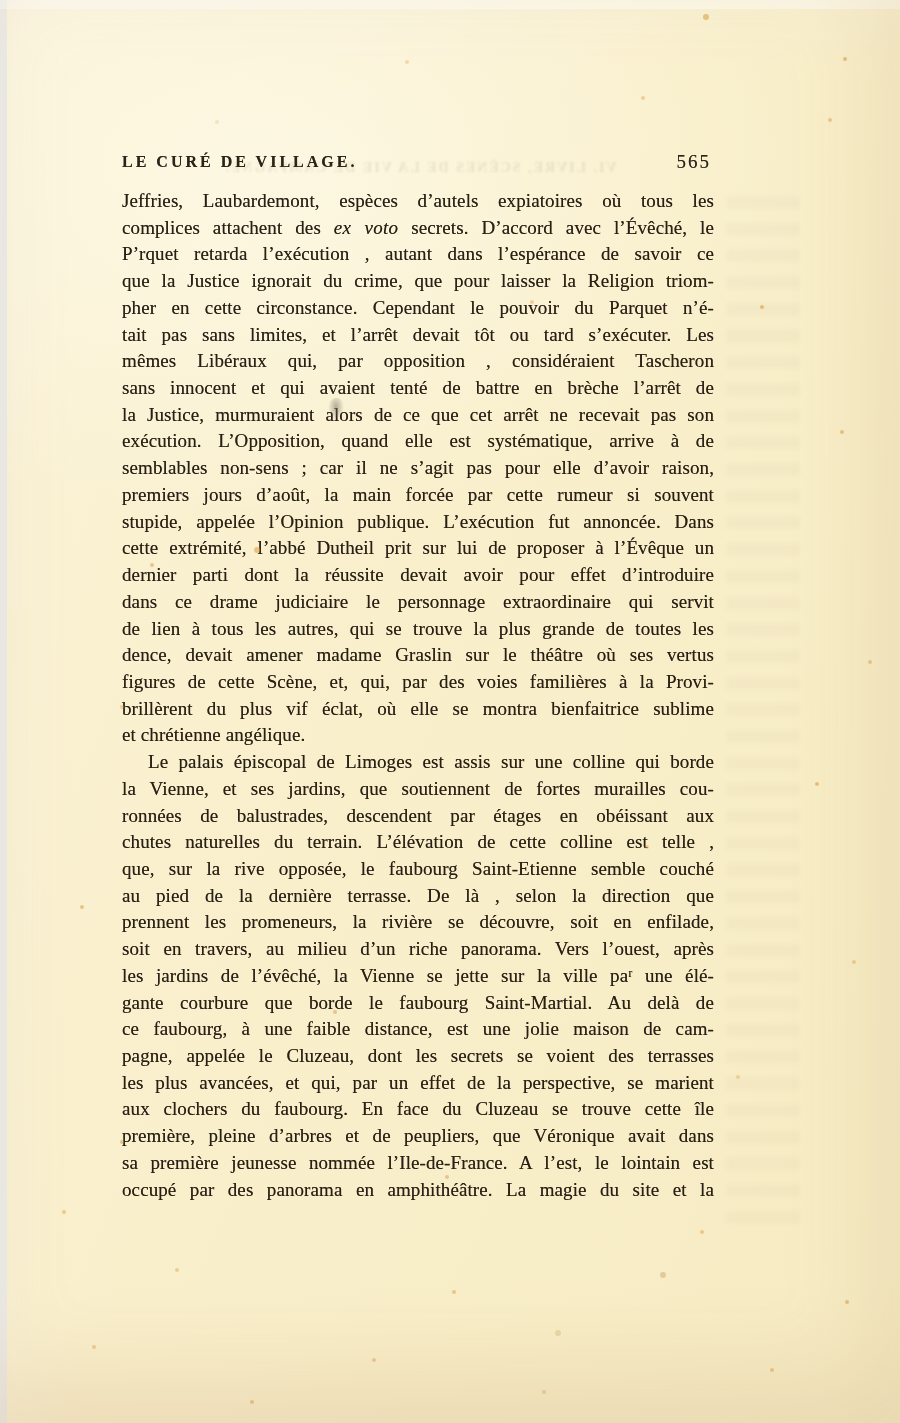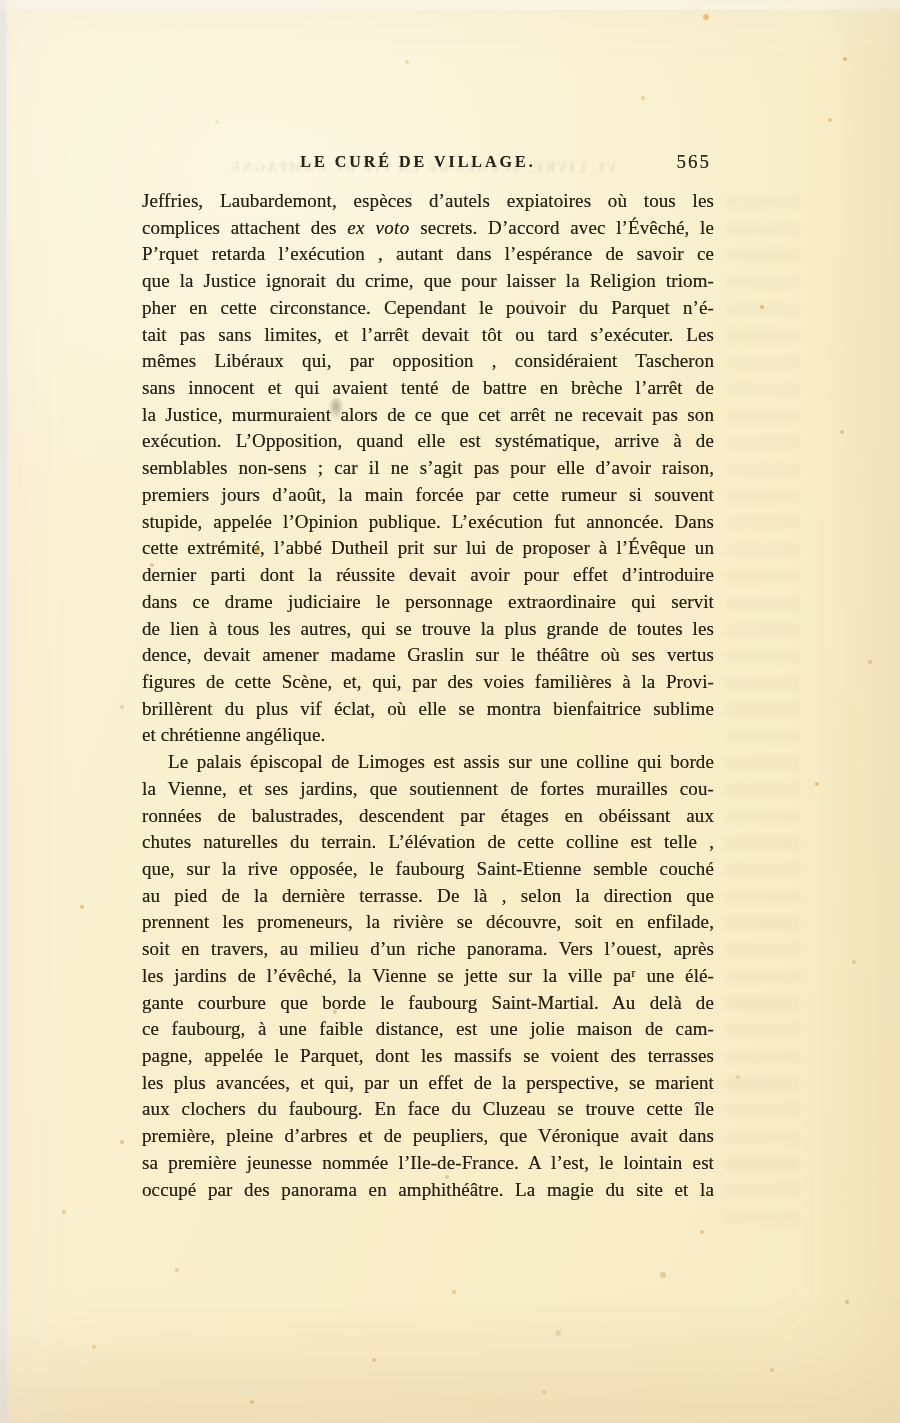--- a/index.html
+++ b/index.html
@@ -20,21 +20,21 @@
   .edge-left{position:absolute;left:0;top:0;width:7px;height:1423px;background:#e9e9e5;}
   .edge-top{position:absolute;left:0;top:0;width:900px;height:9px;background:rgba(255,255,255,.45);}
   .vignette{position:absolute;inset:0;pointer-events:none;
     box-shadow:inset -22px -30px 90px rgba(186,152,96,.18), inset 20px 18px 70px rgba(255,255,255,.22);}
   .bottom-shade{position:absolute;left:0;bottom:0;width:900px;height:140px;pointer-events:none;
     background:linear-gradient(to bottom, rgba(214,182,150,0), rgba(214,182,150,.10));}
 
   
   .runhead{position:absolute;left:122px;top:151px;width:592px;height:30px;}
   .runhead .title{
-    position:absolute;left:0;right:0;top:2px;text-align:center;
+    position:absolute;left:0;right:0;top:2px;
     font-size:16px;font-weight:700;letter-spacing:3px;color:#2b231a;
     text-shadow:0 0 .5px rgba(43,35,26,.55);
   }
   .runhead .folio{
     position:absolute;right:3px;top:0;
     font-size:19px;font-weight:400;letter-spacing:2px;color:#2b231a;
     text-shadow:0 0 .5px rgba(43,35,26,.55);
   }
 
   
@@ -53,21 +53,20 @@
   
   .text-block{
     position:absolute;left:122px;top:188px;width:592px;
     font-size:19px;line-height:26.72px;color:#281f15;
     text-shadow:0 0 .45px rgba(40,30,18,.65);
   }
   .line{
     height:26.72px;overflow:visible;white-space:normal;
     text-align:justify;text-align-last:justify;
     letter-spacing:.1px;
-    margin-left:20px;
   }
   .line.short{text-align-last:left;}
   .line.indent{text-indent:26px;}
   .line i{letter-spacing:.3px;}
 
   
   .spot{position:absolute;border-radius:50%;pointer-events:none;}
   .smudge{
     position:absolute;left:328px;top:398px;width:16px;height:22px;border-radius:50% 40% 55% 45%;
     background:radial-gradient(ellipse at 50% 40%, rgba(120,112,100,.55), rgba(120,112,100,0) 70%);
@@ -113,21 +112,21 @@
       <div class="line">la Vienne, et ses jardins, que soutiennent de fortes murailles cou-</div>
       <div class="line">ronnées de balustrades, descendent par étages en obéissant aux</div>
       <div class="line">chutes naturelles du terrain. L’élévation de cette colline est telle ,</div>
       <div class="line">que, sur la rive opposée, le faubourg Saint-Etienne semble couché</div>
       <div class="line">au pied de la dernière terrasse. De là , selon la direction que</div>
       <div class="line">prennent les promeneurs, la rivière se découvre, soit en enfilade,</div>
       <div class="line">soit en travers, au milieu d’un riche panorama. Vers l’ouest, après</div>
       <div class="line">les jardins de l’évêché, la Vienne se jette sur la ville paʳ une élé-</div>
       <div class="line">gante courbure que borde le faubourg Saint-Martial. Au delà de</div>
       <div class="line">ce faubourg, à une faible distance, est une jolie maison de cam-</div>
-      <div class="line">pagne, appelée le Parquet, dont les massifs se voient des terrasses</div>
+      <div class="line">pagne, appelée le Cluzeau, dont les secrets se voient des terrasses</div>
       <div class="line">les plus avancées, et qui, par un effet de la perspective, se marient</div>
       <div class="line">aux clochers du faubourg. En face du Cluzeau se trouve cette île</div>
       <div class="line">première, pleine d’arbres et de peupliers, que Véronique avait dans</div>
       <div class="line">sa première jeunesse nommée l’Ile-de-France. A l’est, le lointain est</div>
       <div class="line">occupé par des panorama en amphithéâtre. La magie du site et la</div>
     </div>
 
   <div class="smudge"></div>
 
   <div class="edge-left"></div>

